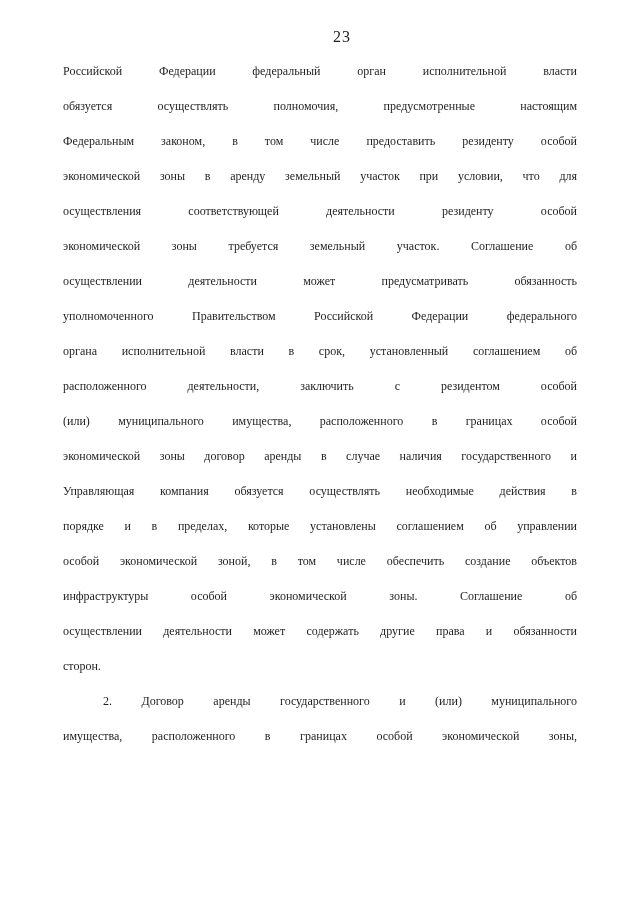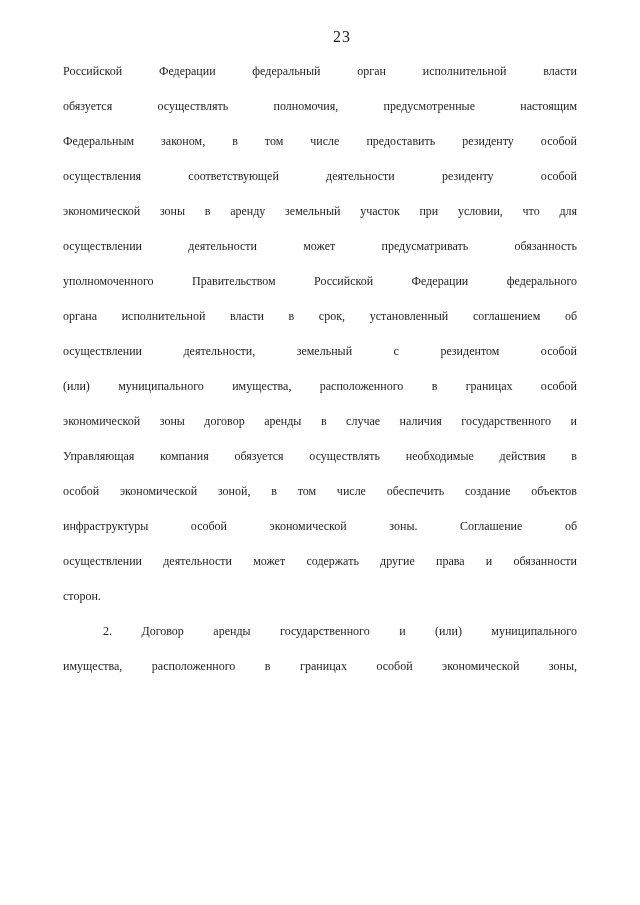--- a/index.html
+++ b/index.html
@@ -55,29 +55,31 @@
 </style>
 </head>
 <body style="background: rgb(255, 255, 255); color: rgb(31, 31, 31);">
 
 <div class="page">
   <div class="page-number">23</div>
   <div class="text-body">
       <div class="line">Российской Федерации федеральный орган исполнительной власти</div>
       <div class="line">обязуется осуществлять полномочия, предусмотренные настоящим</div>
       <div class="line">Федеральным законом, в том числе предоставить резиденту особой</div>
+      <div class="line">экономической зоны в аренду земельный участок при условии, что для</div>
       <div class="line">осуществления соответствующей деятельности резиденту особой</div>
-      <div class="line">экономической зоны в аренду земельный участок при условии, что для</div>
+      <div class="line">экономической зоны требуется земельный участок. Соглашение об</div>
       <div class="line">осуществлении деятельности может предусматривать обязанность</div>
       <div class="line">уполномоченного Правительством Российской Федерации федерального</div>
       <div class="line">органа исполнительной власти в срок, установленный соглашением об</div>
-      <div class="line">осуществлении деятельности, земельный с резидентом особой</div>
+      <div class="line">расположенного деятельности, заключить с резидентом особой</div>
       <div class="line">(или) муниципального имущества, расположенного в границах особой</div>
       <div class="line">экономической зоны договор аренды в случае наличия государственного и</div>
       <div class="line">Управляющая компания обязуется осуществлять необходимые действия в</div>
+      <div class="line">порядке и в пределах, которые установлены соглашением об управлении</div>
       <div class="line">особой экономической зоной, в том числе обеспечить создание объектов</div>
       <div class="line">инфраструктуры особой экономической зоны. Соглашение об</div>
       <div class="line">осуществлении деятельности может содержать другие права и обязанности</div>
       <div class="line para-end">сторон.</div>
       <div class="line indent">2. Договор аренды государственного и (или) муниципального</div>
       <div class="line">имущества, расположенного в границах особой экономической зоны,</div>
     </div>
 </div>
 
 </body></html>

